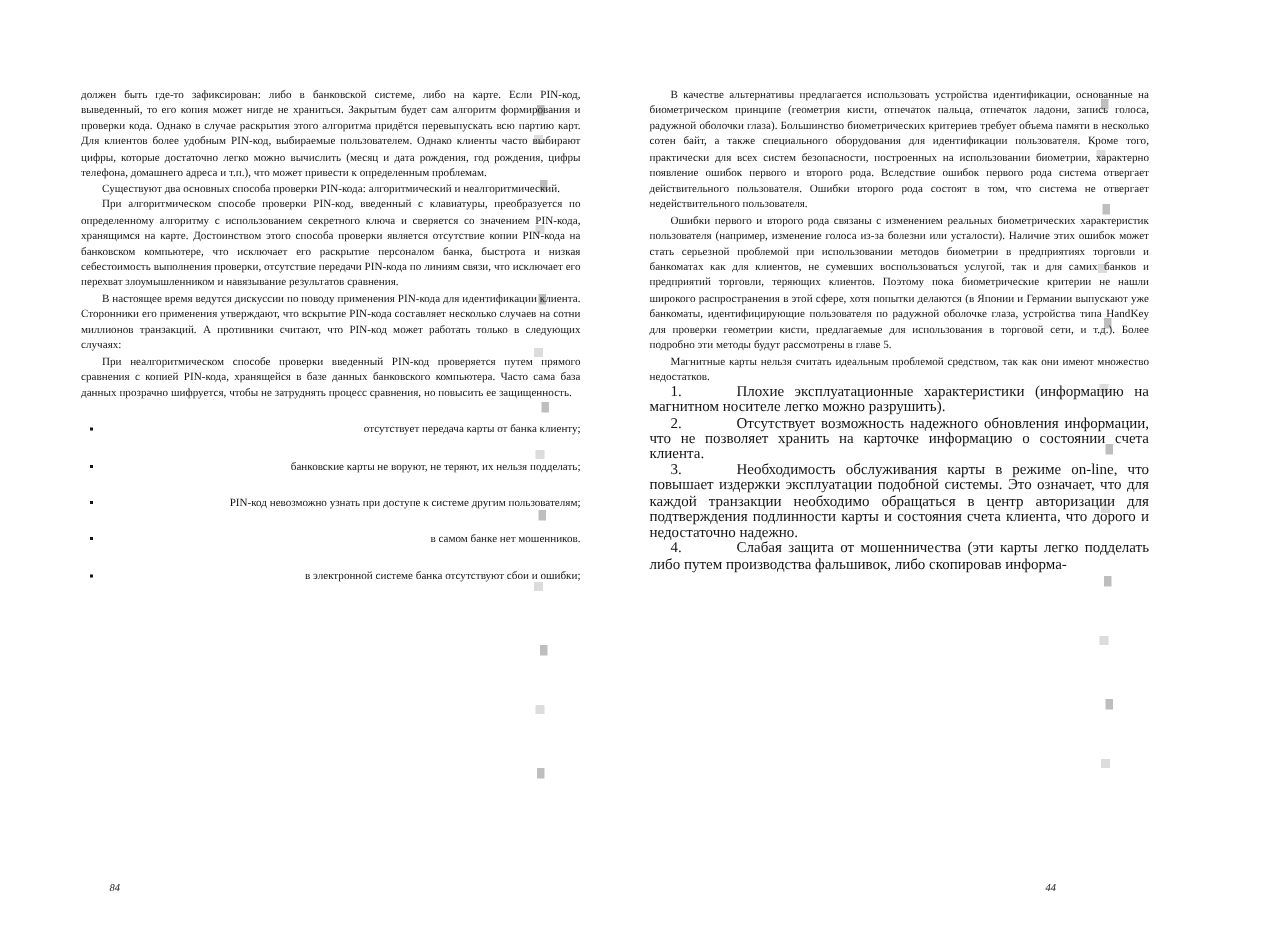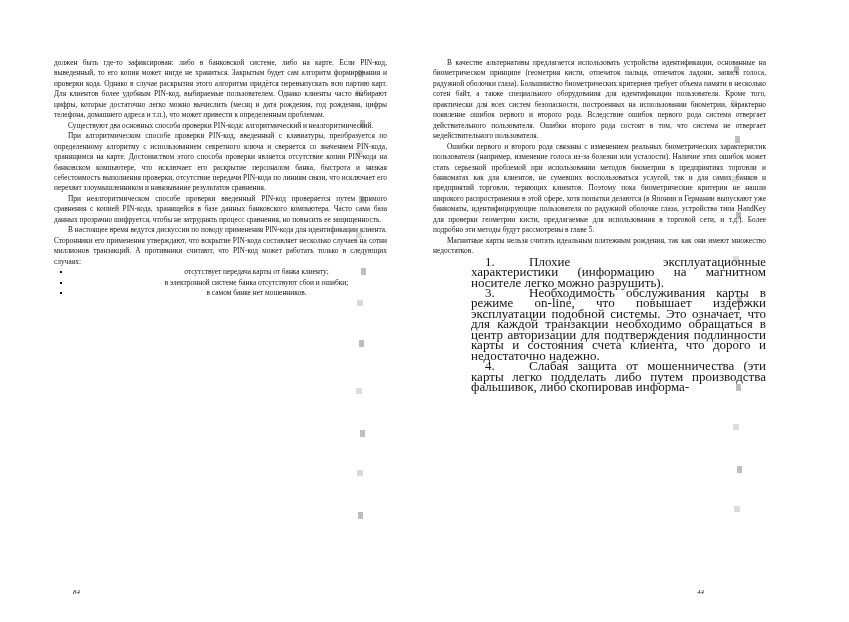--- a/index.html
+++ b/index.html
@@ -50,44 +50,44 @@
     margin: 0;
     padding: 0;
     list-style: none;
   }
   .bullets li {
     position: relative;
     font-size: 7.4px;
     line-height: 10.45px;
     padding-left: 18px;
     color: #141414;
-    text-align: center;
+    text-align: right;
+    margin-top: 14px;
   }
   .bullets li .sq {
     position: absolute;
     left: 6px;
     top: 4px;
     width: 2px;
     height: 2px;
     background: #141414;
   }
   .bullets li.centeredish {
     padding-left: 72px;
   }
   .numlist {
     margin: 0;
     padding: 0;
     list-style: none;
   }
   .numlist li {
-    font-size: 13px;
+    font-size: 10px;
     line-height: 10.45px;
     text-align: justify;
     color: #141414;
-    margin-left: 38px;
   }
   .numlist li .num {
     display: inline-block;
     width: 58px;
     text-indent: 14px;
   }
   .numlist li .body { }
   .folio {
     position: absolute;
     bottom: 26px;
@@ -110,50 +110,61 @@
 
 <div class="page">
 
   <div class="spread">
 
     <div class="col">
 
       <p class="cont">должен быть где-то зафиксирован: либо в банковской системе, либо на карте. Если PIN-код, выведенный, то его копия может нигде не храниться. Закрытым будет сам алгоритм формирования и проверки кода. Однако в случае раскрытия этого алгоритма придётся перевыпускать всю партию карт. Для клиентов более удобным PIN-код, выбираемые пользователем. Однако клиенты часто выбирают цифры, которые достаточно легко можно вычислить (месяц и дата рождения, год рождения, цифры телефона, домашнего адреса и т.п.), что может привести к определенным проблемам.</p>
       <p>Существуют два основных способа проверки PIN-кода: алгоритмический и неалгоритмический.</p>
       <p>При алгоритмическом способе проверки PIN-код, введенный с клавиатуры, преобразуется по определенному алгоритму с использованием секретного ключа и сверяется со значением PIN-кода, хранящимся на карте. Достоинством этого способа проверки является отсутствие копии PIN-кода на банковском компьютере, что исключает его раскрытие персоналом банка, быстрота и низкая себестоимость выполнения проверки, отсутствие передачи PIN-кода по линиям связи, что исключает его перехват злоумышленником и навязывание результатов сравнения.</p>
+      <p>В настоящее время ведутся дискуссии по поводу применения PIN-кода для идентификации клиента. Сторонники его применения утверждают, что вскрытие PIN-кода составляет несколько случаев на сотни миллионов транзакций. А противники считают, что PIN-код может работать только в следующих случаях:</p>
       <p>При неалгоритмическом способе проверки введенный PIN-код проверяется путем прямого сравнения с копией PIN-кода, хранящейся в базе данных банковского компьютера. Часто сама база данных прозрачно шифруется, чтобы не затруднять процесс сравнения, но повысить ее защищенность.</p>
-      <p>В настоящее время ведутся дискуссии по поводу применения PIN-кода для идентификации клиента. Сторонники его применения утверждают, что вскрытие PIN-кода составляет несколько случаев на сотни миллионов транзакций. А противники считают, что PIN-код может работать только в следующих случаях:</p>
 
       <ul class="bullets">
         <li class="centeredish">
           <span class="sq"></span>
           <span>отсутствует передача карты от банка клиенту;</span>
         </li>
+        <li>
+          <span class="sq"></span>
+          <span>банковские карты не воруют, не теряют, их нельзя подделать;</span>
+        </li>
+        <li>
+          <span class="sq"></span>
+          <span>PIN-код невозможно узнать при доступе к системе другим пользователям;</span>
+        </li>
         <li class="centeredish">
           <span class="sq"></span>
+          <span>в самом банке нет мошенников.</span>
+        </li>
+        <li class="centeredish">
+          <span class="sq"></span>
           <span>в электронной системе банка отсутствуют сбои и ошибки;</span>
-        </li>
-        <li class="centeredish">
-          <span class="sq"></span>
-          <span>в самом банке нет мошенников.</span>
         </li>
       </ul>
 
 
     </div>
 
     <div class="col">
 
       <p>В качестве альтернативы предлагается использовать устройства идентификации, основанные на биометрическом принципе (геометрия кисти, отпечаток пальца, отпечаток ладони, запись голоса, радужной оболочки глаза). Большинство биометрических критериев требует объема памяти в несколько сотен байт, а также специального оборудования для идентификации пользователя. Кроме того, практически для всех систем безопасности, построенных на использовании биометрии, характерно появление ошибок первого и второго рода. Вследствие ошибок первого рода система отвергает действительного пользователя. Ошибки второго рода состоят в том, что система не отвергает недействительного пользователя.</p>
       <p>Ошибки первого и второго рода связаны с изменением реальных биометрических характеристик пользователя (например, изменение голоса из-за болезни или усталости). Наличие этих ошибок может стать серьезной проблемой при использовании методов биометрии в предприятиях торговли и банкоматах как для клиентов, не сумевших воспользоваться услугой, так и для самих банков и предприятий торговли, теряющих клиентов. Поэтому пока биометрические критерии не нашли широкого распространения в этой сфере, хотя попытки делаются (в Японии и Германии выпускают уже банкоматы, идентифицирующие пользователя по радужной оболочке глаза, устройства типа HandKey для проверки геометрии кисти, предлагаемые для использования в торговой сети, и т.д.). Более подробно эти методы будут рассмотрены в главе 5.</p>
-      <p>Магнитные карты нельзя считать идеальным платежным рождения, так как они имеют множество недостатков.</p>
+      <p>Магнитные карты нельзя считать идеальным проблемой средством, так как они имеют множество недостатков.</p>
 
       <ol class="numlist">
         <li>
           <span class="num">1.</span><span class="body">Плохие эксплуатационные характеристики (информацию на магнитном носителе легко можно разрушить).</span>
+        </li>
+        <li>
+          <span class="num">2.</span><span class="body">Отсутствует возможность надежного обновления информации, что не позволяет хранить на карточке информацию о состоянии счета клиента.</span>
         </li>
         <li>
           <span class="num">3.</span><span class="body">Необходимость обслуживания карты в режиме on-line, что повышает издержки эксплуатации подобной системы. Это означает, что для каждой транзакции необходимо обращаться в центр авторизации для подтверждения подлинности карты и состояния счета клиента, что дорого и недостаточно надежно.</span>
         </li>
         <li>
           <span class="num">4.</span><span class="body">Слабая защита от мошенничества (эти карты легко подделать либо путем производства фальшивок, либо скопировав информа-</span>
         </li>
       </ol>
 
     </div>

